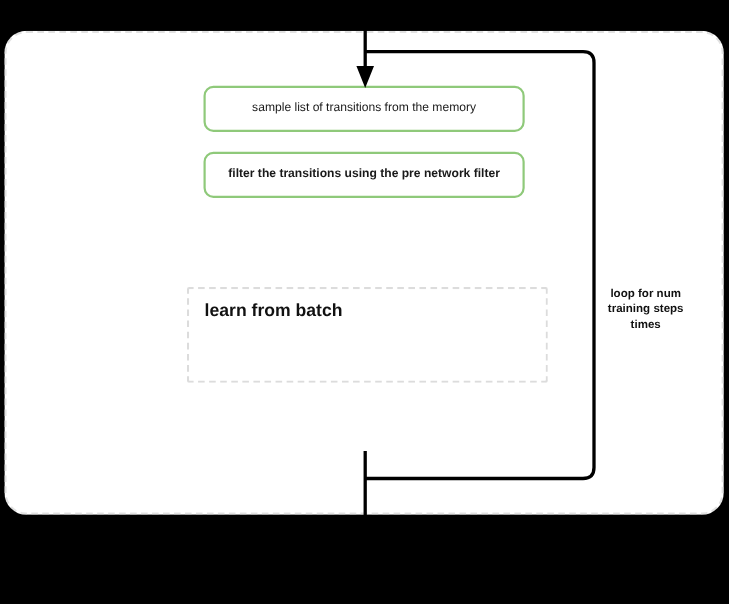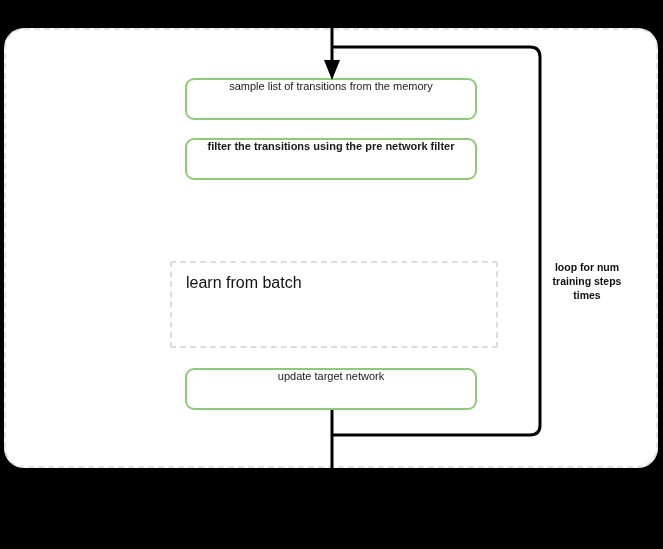--- a/index.html
+++ b/index.html
@@ -53,20 +53,21 @@
   .step-box {
     position: absolute;
     left: 185px;
     width: 292px;
     height: 42px;
     box-sizing: border-box;
     background: #ffffff;
     border: 2.5px solid #8fc97a;
     border-radius: 9px;
     display: flex;
+    align-items: center;
     justify-content: center;
   }
   .step-box .step-label {
     font-size: 11px;
     color: #1a1a1a;
     line-height: 1.2;
     text-align: center;
     white-space: nowrap;
   }
 
@@ -86,21 +87,21 @@
     background: #ffffff;
     border: 2px dashed #dcdcdc;
     border-radius: 2px;
   }
   .inner-block-title {
     position: absolute;
     left: 14px;
     top: 8px;
     width: 150px;
     font-size: 16px;
-    font-weight: normal;
+    font-weight: bold;
     line-height: 1.45;
     color: #111111;
   }
 
   
   #wires {
     position: absolute;
     left: 0;
     top: 0;
     width: 663px;
@@ -137,23 +138,20 @@
 
   <div class="step-box" id="step-filter">
     <span class="step-label">filter the transitions using the pre network filter</span>
   </div>
 
 
   <div class="inner-block">
     <div class="inner-block-title">learn from batch</div>
   </div>
 
-  <div class="step-box" id="step-update">
-    <span class="step-label">update target network</span>
-  </div>
 
   <svg id="wires" viewBox="0 0 663 549">
 
     <g>
       <line x1="332" y1="0" x2="332" y2="66" stroke="#000000" stroke-width="3"></line>
       <polygon points="332,80 324,60 340,60" fill="#000000"></polygon>
     </g>
 
     <g>
       <path d="M 332 47 L 530 47 Q 540 47 540 57 L 540 425 Q 540 435 530 435 L 332 435" fill="none" stroke="#000000" stroke-width="3" stroke-linecap="butt"></path>

